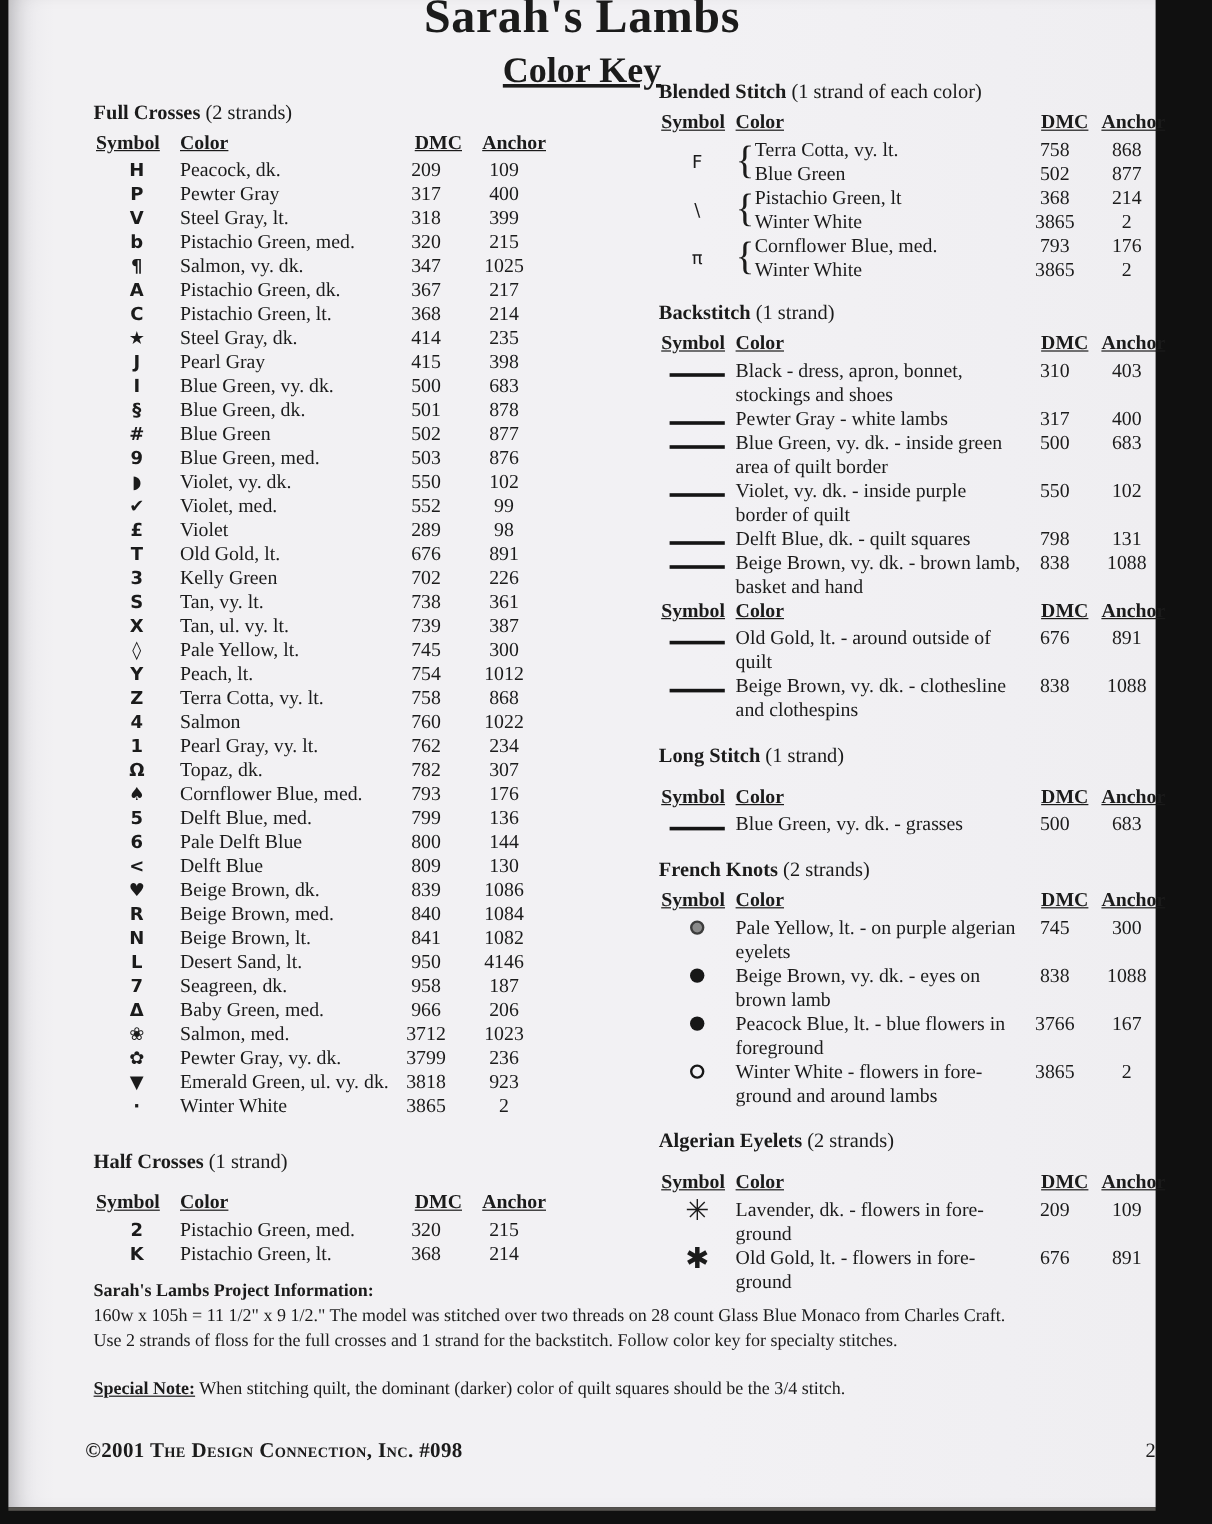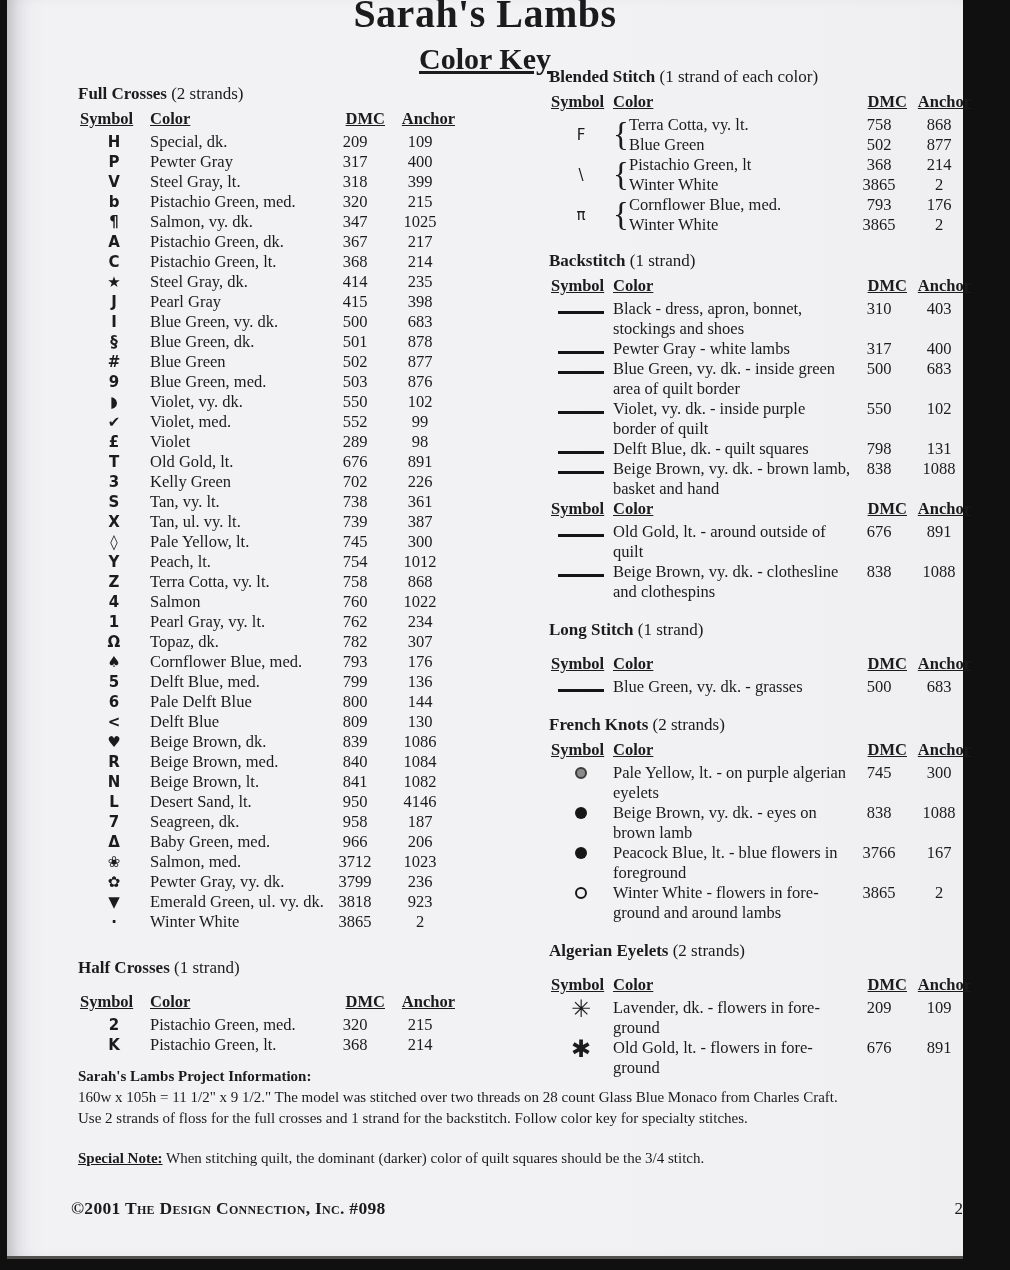--- a/index.html
+++ b/index.html
@@ -80,21 +80,21 @@
     </div>
     <div class="thead left-grid">
       <span class="h-sym">Symbol</span>
       <span class="h-color">Color</span>
       <span class="h-dmc">DMC</span>
       <span class="h-anchor">Anchor</span>
     </div>
     <div id="fc-rows">
         <div class="trow left-grid">
           <div class="c-sym"><span class="glyph">H</span></div>
-          <div class="c-color">Special, dk.</div>
+          <div class="c-color">Peacock, dk.</div>
           <div class="c-dmc">209</div>
           <div class="c-anchor">109</div>
         </div>
         <div class="trow left-grid">
           <div class="c-sym"><span class="glyph">P</span></div>
           <div class="c-color">Pewter Gray</div>
           <div class="c-dmc">317</div>
           <div class="c-anchor">400</div>
         </div>
         <div class="trow left-grid">

